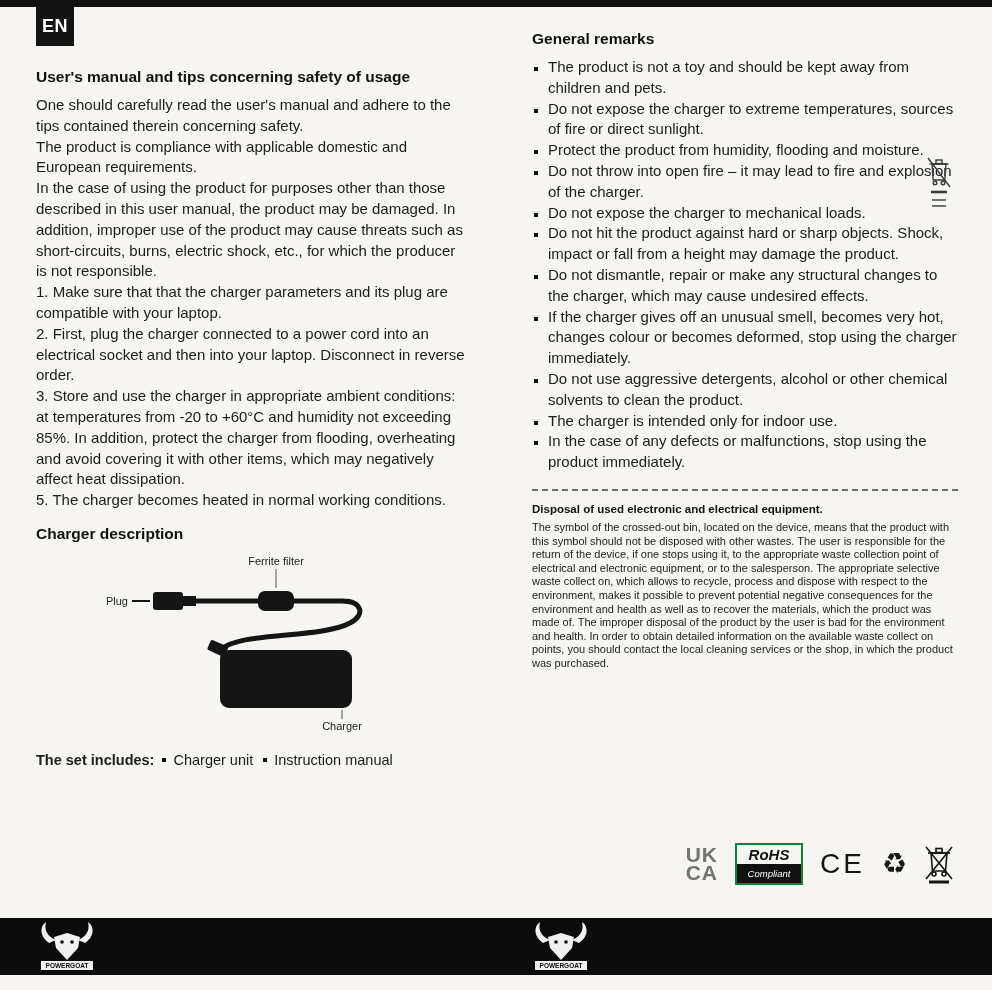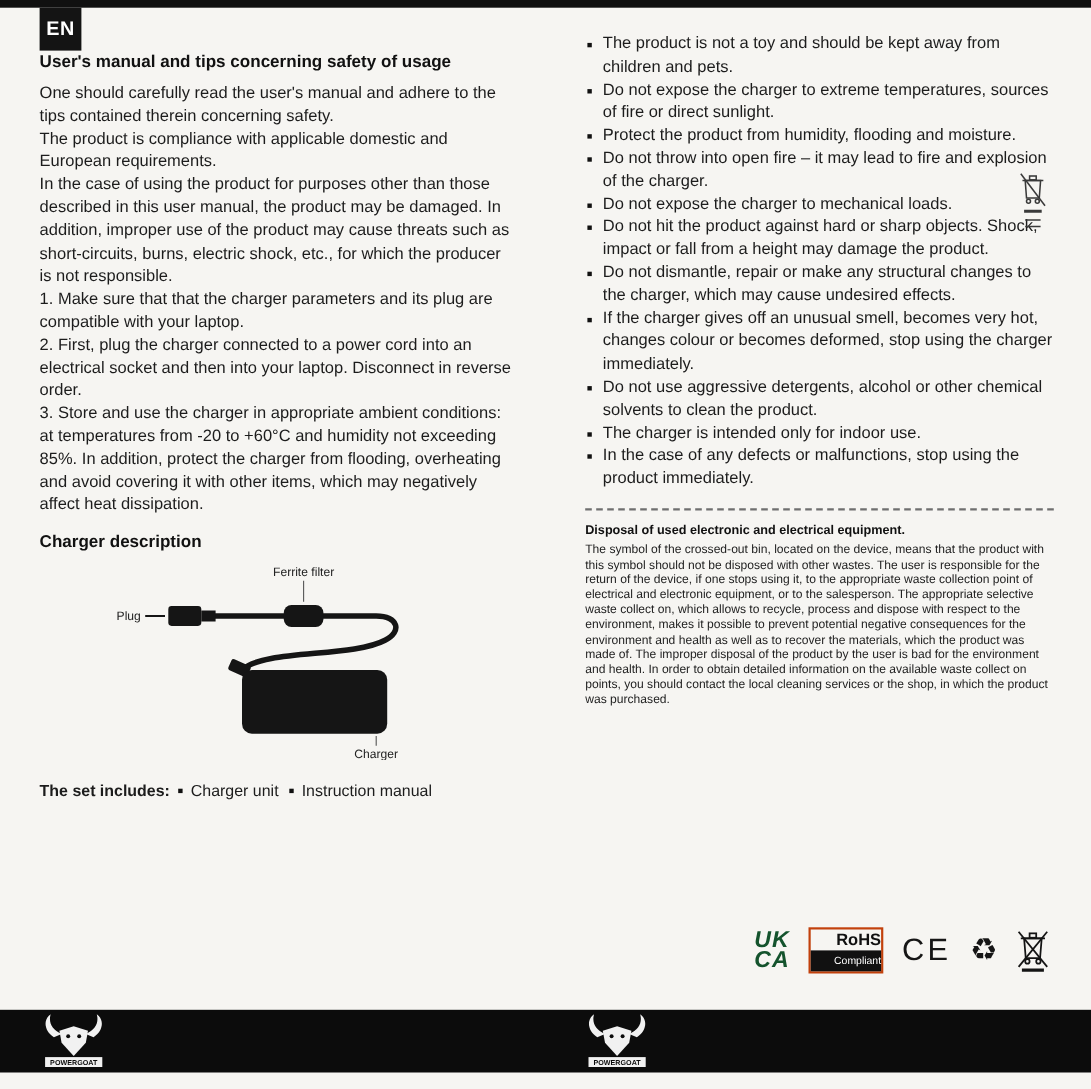--- a/index.html
+++ b/index.html
@@ -9,41 +9,41 @@
     font-family:"Liberation Sans","DejaVu Sans",sans-serif;
     -webkit-font-smoothing:antialiased;
   }
   .top-bar{position:absolute;top:0;left:0;width:100%;height:7px;background:#101010;}
   .lang-badge{
     position:absolute;top:7px;left:36px;width:38px;height:39px;background:#141414;
     color:#fff;font-weight:bold;font-size:18px;display:flex;align-items:center;justify-content:center;
     letter-spacing:.5px;
   }
   .col{position:absolute;}
-  .col-left{left:36px;top:48px;width:430px;}
+  .col-left{left:36px;top:68px;width:430px;}
   .col-right{left:532px;top:30px;width:426px;}
   h2{font-size:15.5px;font-weight:bold;margin:14px 0 9px;color:#111;}
   .col-left h2:first-child, .col-right h2:first-child{margin-top:0;}
   p{margin:0;font-size:15px;line-height:20.8px;}
   .steps p{margin:0;}
   ul.remarks{list-style:square outside;margin:0;padding:0 0 0 16px;}
   ul.remarks li{font-size:15px;line-height:20.8px;}
   ul.remarks li::marker{font-size:12px;color:#111;}
   .dashed-sep{border:none;border-top:2px dashed #6f6f6f;margin:16px 0 12px;height:0;}
   h4.small-head{font-size:11.5px;font-weight:bold;margin:0 0 6px;color:#111;}
   p.small{font-size:11px;line-height:13.6px;color:#222;}
   .diagram{margin:4px 0 0 6px;}
   .dlabel{font-size:11px;fill:#222;font-family:"Liberation Sans","DejaVu Sans",sans-serif;}
   .set-line{margin-top:14px;font-size:14.5px;}
   .set-line strong{font-weight:bold;margin-right:6px;}
   .sq{display:inline-block;width:4px;height:4px;background:#111;margin:0 7px 2px 10px;vertical-align:middle;}
   .sq:first-of-type{margin-left:2px;}
   .certs{position:absolute;top:843px;right:38px;display:flex;align-items:center;gap:17px;}
-  .ukca{display:flex;flex-direction:column;font-weight:bold;font-size:21px;line-height:18px;letter-spacing:1px;color:#14532d;font-style:italic;}
-  .rohs{width:64px;border:2px solid #c2410c;text-align:right;background:#f6f5f2;}
+  .ukca{display:flex;flex-direction:column;font-weight:bold;font-size:21px;line-height:18px;letter-spacing:1px;color:#737373;}
+  .rohs{width:64px;border:2px solid #15803d;text-align:center;background:#f6f5f2;font-style:italic;}
   .rohs-top{display:block;font-weight:bold;font-size:15px;padding:1px 0;color:#111;}
   .rohs-bottom{display:block;background:#111;color:#fff;font-size:9.5px;padding:4px 0;}
   .ce{font-size:28px;letter-spacing:3px;color:#161616;font-weight:500;}
   .recycle{font-size:28px;line-height:1;color:#161616;}
   .margin-bin{position:absolute;left:926px;top:156px;}
   .footer{position:absolute;left:0;top:918px;width:100%;height:57px;background:#0c0c0c;}
   .goat{position:absolute;top:3px;}
   .goat-1{left:36px;}
   .goat-2{left:530px;}
   .goat text{font-family:"Liberation Sans","DejaVu Sans",sans-serif;}
@@ -57,20 +57,21 @@
 <div class="col col-left">
   <h2>User's manual and tips concerning safety of usage</h2>
   <p>One should carefully read the user's manual and adhere to the tips contained therein concerning safety.</p>
   <p>The product is compliance with applicable domestic and European requirements.</p>
   <p>In the case of using the product for purposes other than those described in this user manual, the product may be damaged. In addition, improper use of the product may cause threats such as short-circuits, burns, electric shock, etc., for which the producer is not responsible.</p>
 
   <div class="steps">
     <p>1. Make sure that that the charger parameters and its plug are compatible with your laptop.</p>
     <p>2. First, plug the charger connected to a power cord into an electrical socket and then into your laptop. Disconnect in reverse order.</p>
     <p>3. Store and use the charger in appropriate ambient conditions: at temperatures from -20 to +60°C and humidity not exceeding 85%. In addition, protect the charger from flooding, overheating and avoid covering it with other items, which may negatively affect heat dissipation.</p>
+    <p>5. The charger becomes heated in normal working conditions.</p>
   </div>
 
   <h2>Charger description</h2>
 
   <div class="diagram">
     <svg width="420" height="180" viewBox="0 0 420 180">
 
       <path d="M150 49 H300 C320 49 324 63 308 71 C278 87 198 79 178 98" fill="none" stroke="#151515" stroke-width="5" stroke-linecap="round"></path>
 
       <line x1="90" y1="49" x2="108" y2="49" stroke="#151515" stroke-width="2"></line>
@@ -89,20 +90,21 @@
       <text x="300" y="178" text-anchor="middle" class="dlabel">Charger</text>
     </svg>
   </div>
 
   <p class="set-line">
     <strong>The set includes:</strong><i class="sq"></i><span>Charger unit</span><i class="sq"></i><span>Instruction manual</span>
   </p>
 </div>
 
 <div class="col col-right">
+  <h2>General remarks</h2>
   <ul class="remarks">
     <li>The product is not a toy and should be kept away from children and pets.</li>
     <li>Do not expose the charger to extreme temperatures, sources of fire or direct sunlight.</li>
     <li>Protect the product from humidity, flooding and moisture.</li>
     <li>Do not throw into open fire – it may lead to fire and explosion of the charger.</li>
     <li>Do not expose the charger to mechanical loads.</li>
     <li>Do not hit the product against hard or sharp objects. Shock, impact or fall from a height may damage the product.</li>
     <li>Do not dismantle, repair or make any structural changes to the charger, which may cause undesired effects.</li>
     <li>If the charger gives off an unusual smell, becomes very hot, changes colour or becomes deformed, stop using the charger immediately.</li>
     <li>Do not use aggressive detergents, alcohol or other chemical solvents to clean the product.</li>

